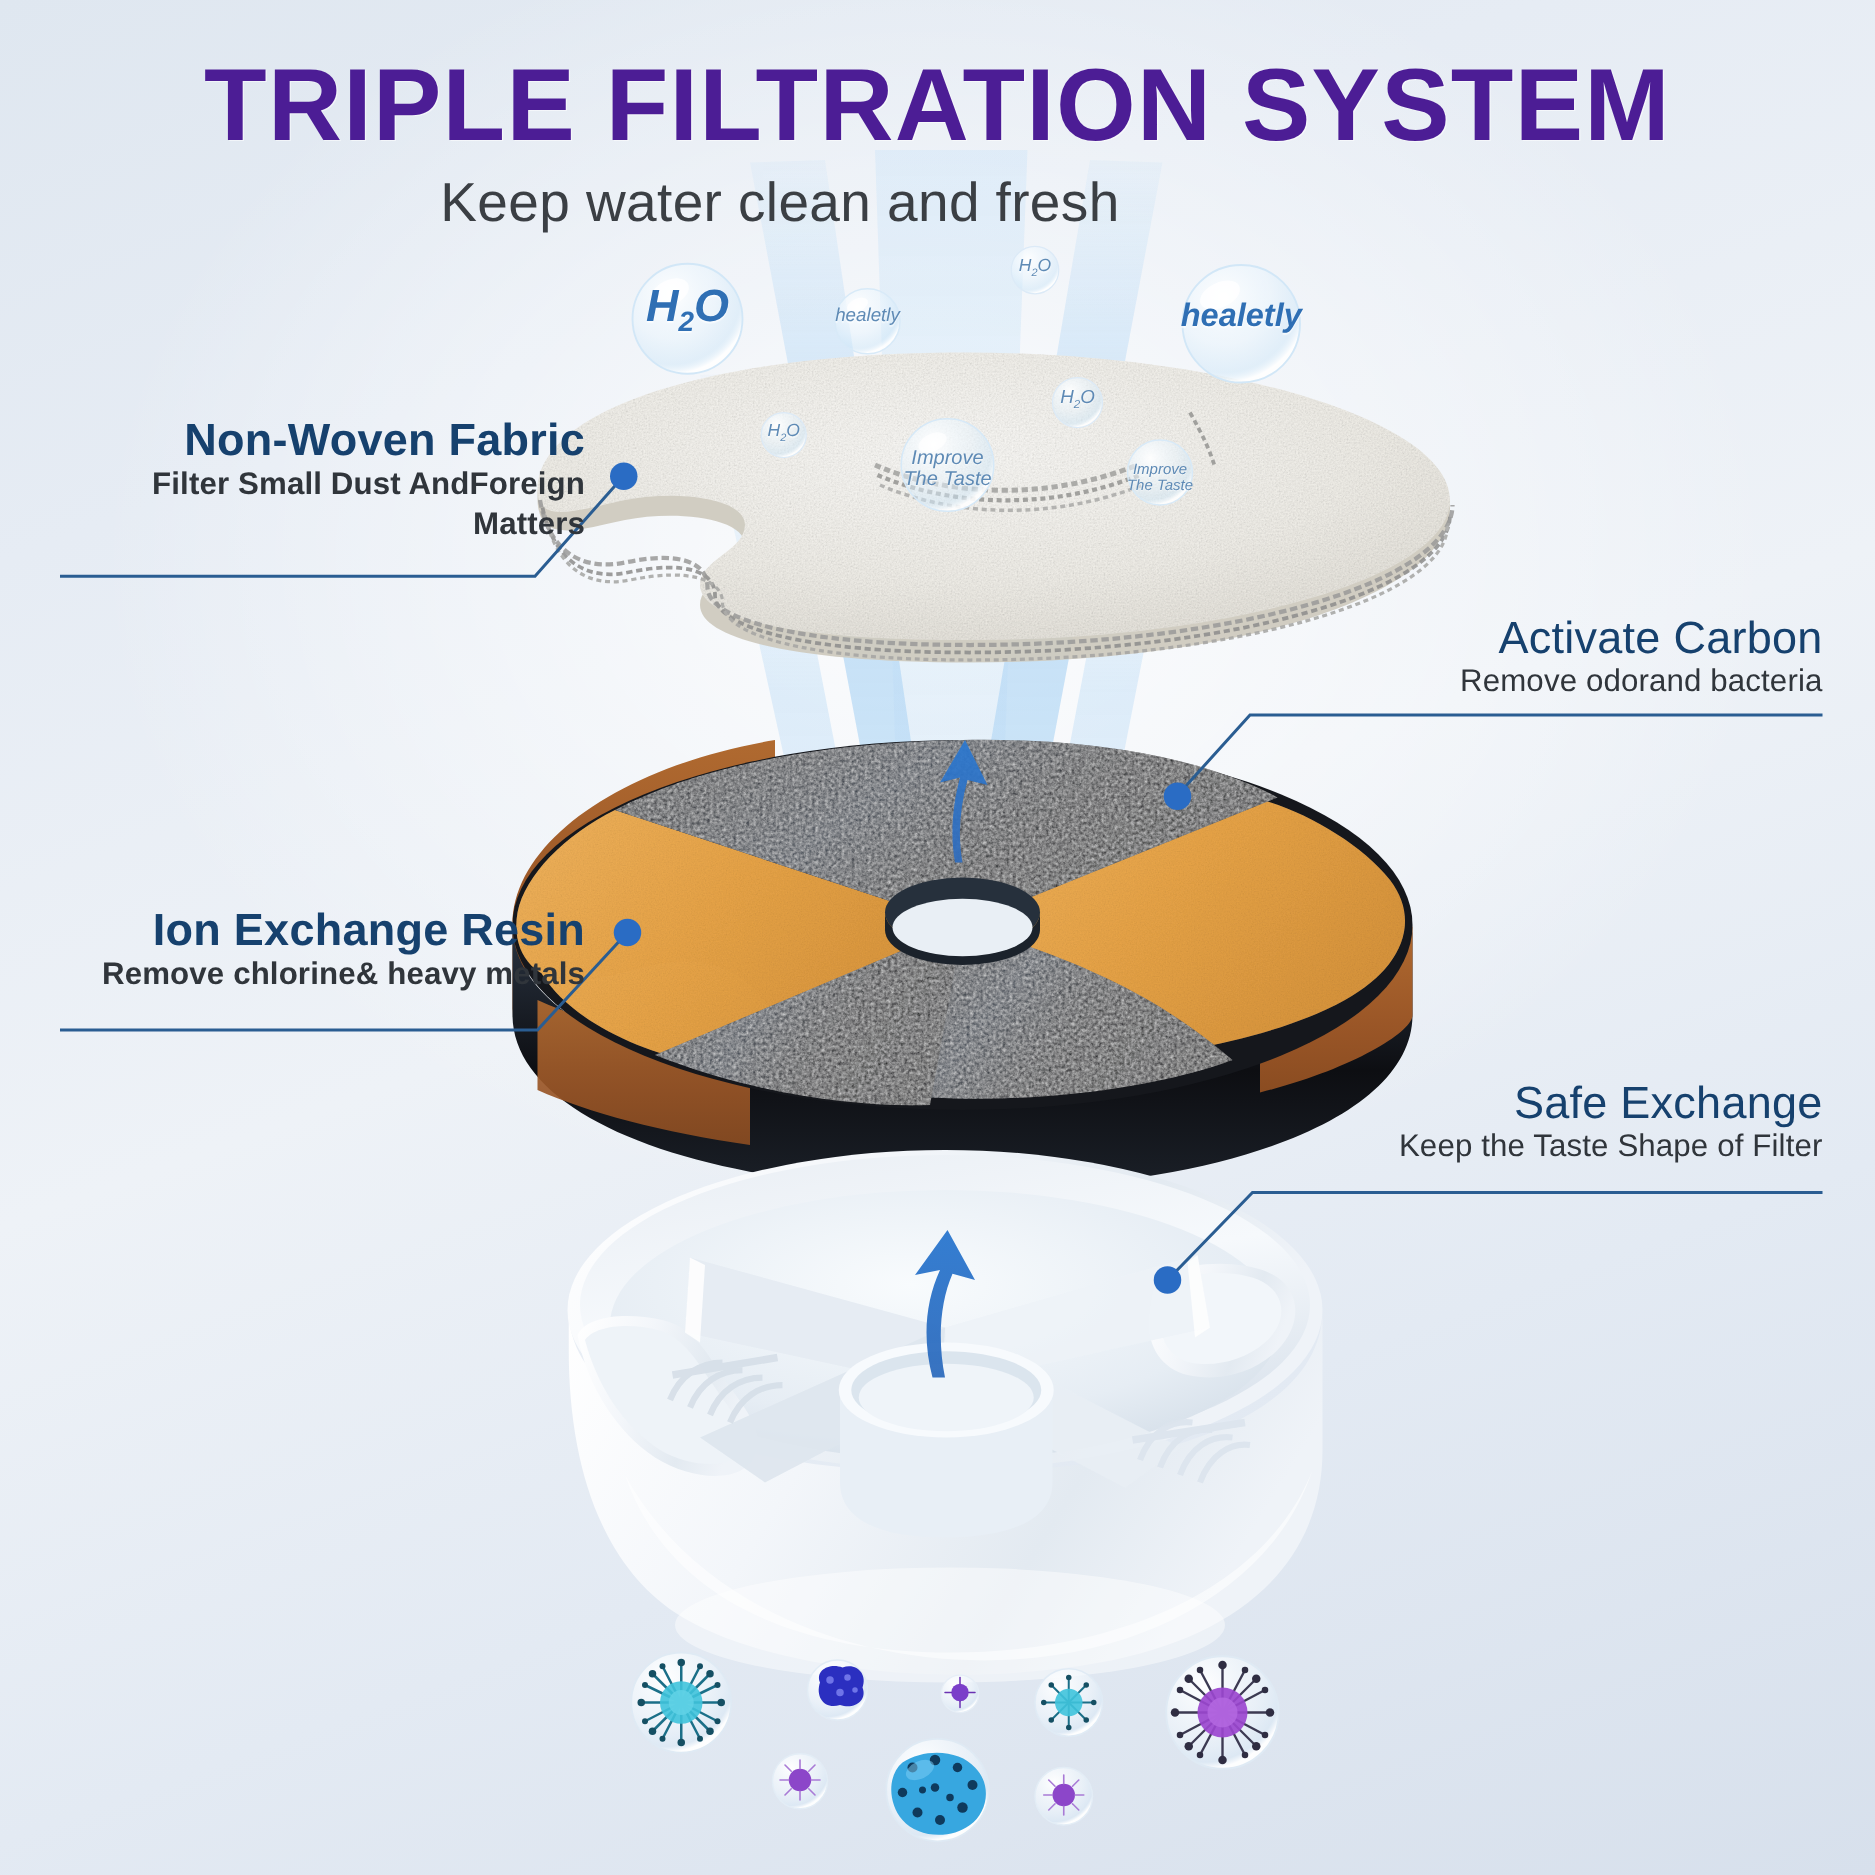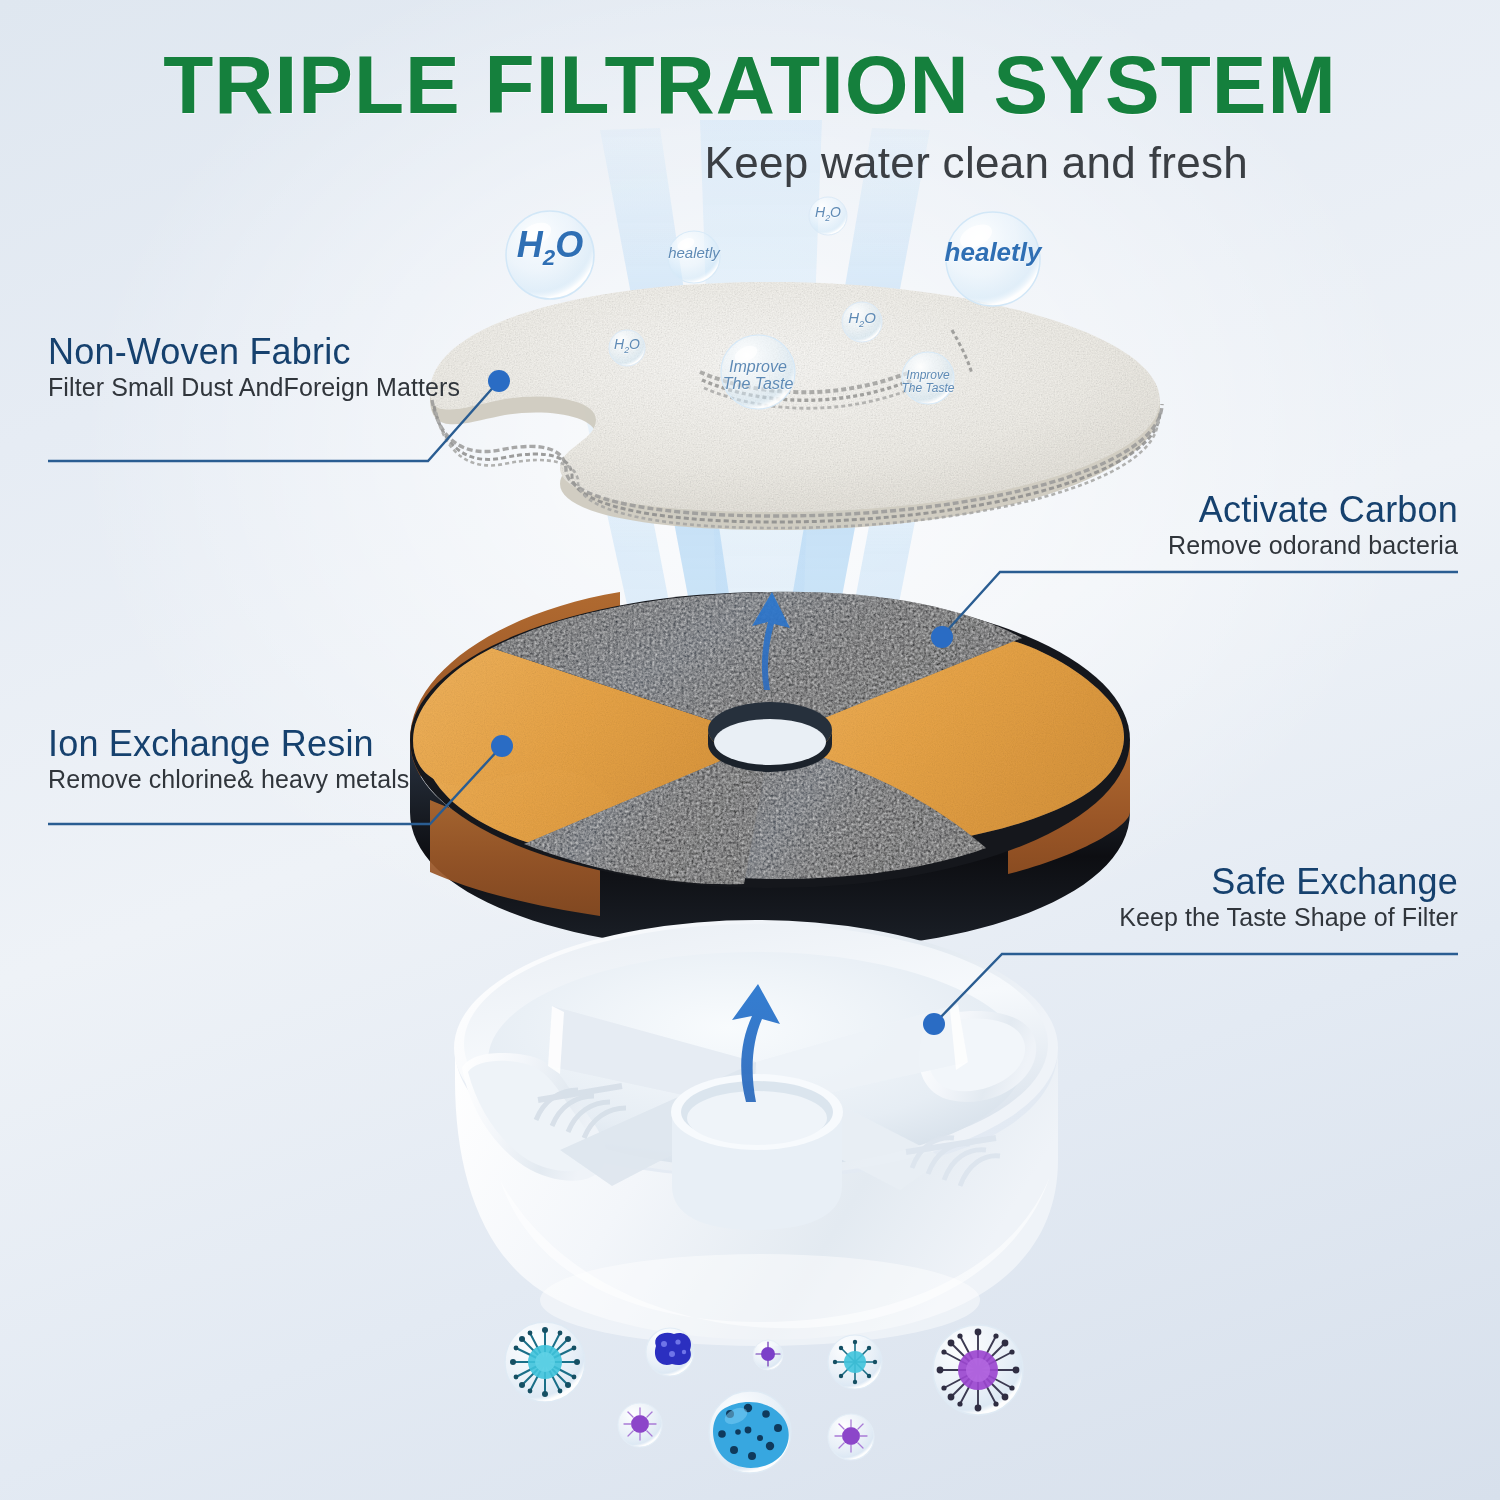--- a/index.html
+++ b/index.html
@@ -11,38 +11,38 @@
       linear-gradient(160deg, #dfe7f0 0%, #e6ecf4 22%, #eef2f7 48%, #e3eaf3 72%, #d7e0ec 100%);
     position:relative;
   }
   #stage { position:absolute; inset:0; width:1500px; height:1500px; }
   .svgroot { position:absolute; inset:0; width:1500px; height:1500px; }
 
   
   .title {
     position:absolute; top:38px; left:0; width:1500px; text-align:center;
     font-size:82px; font-weight:bold; letter-spacing:1px;
-    color:#15803d;
+    color:#4c1d95;
     text-shadow:1px 1px 0 rgba(255,255,255,0.55);
     white-space:nowrap;
   }
   .subtitle {
-    position:absolute; top:138px; left:0; width:1248px; text-align:right;
+    position:absolute; top:138px; left:0; width:1248px; text-align:center;
     font-size:44px; color:#3b3f44; font-weight:400; letter-spacing:0.3px;
   }
 
   
   .callout { position:absolute; }
   .callout .cap {
     font-size:36px; color:#16416e; letter-spacing:0.2px; white-space:nowrap; line-height:1.12;
   }
   .callout .sub {
     font-size:25px; color:#30353b; letter-spacing:0.1px; line-height:1.26; margin-top:0;
   }
-  .callout.left  { text-align:left; }
+  .callout.left  { text-align:right;font-weight:bold; }
   .callout.right { text-align:right; }
 
   #lbl-fabric  { left:48px;  top:332px; width:420px; }
   #lbl-resin   { left:48px;  top:724px; width:420px; }
   #lbl-carbon  { right:42px; top:490px; width:470px; }
   #lbl-safe    { right:42px; top:862px; width:430px; }
 
   
   .bub-label {
     position:absolute; color:#2f6fb4; font-weight:bold;

